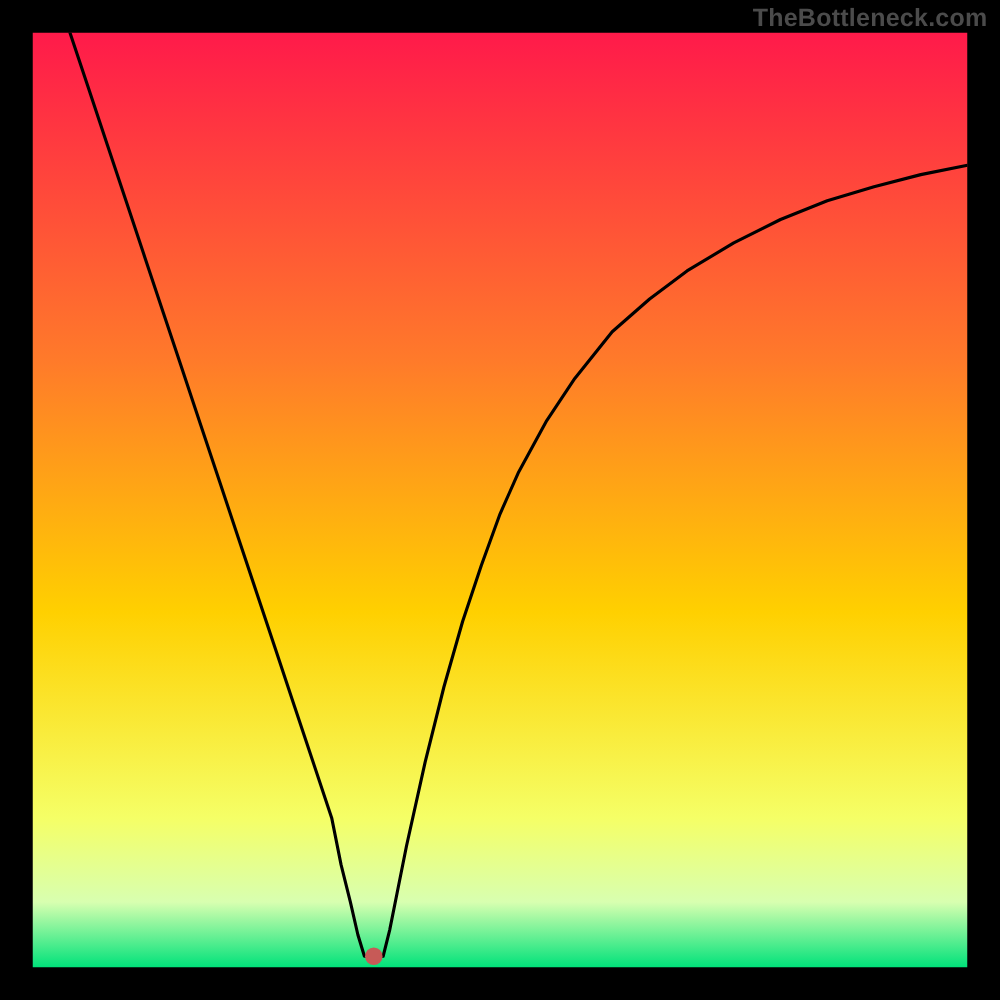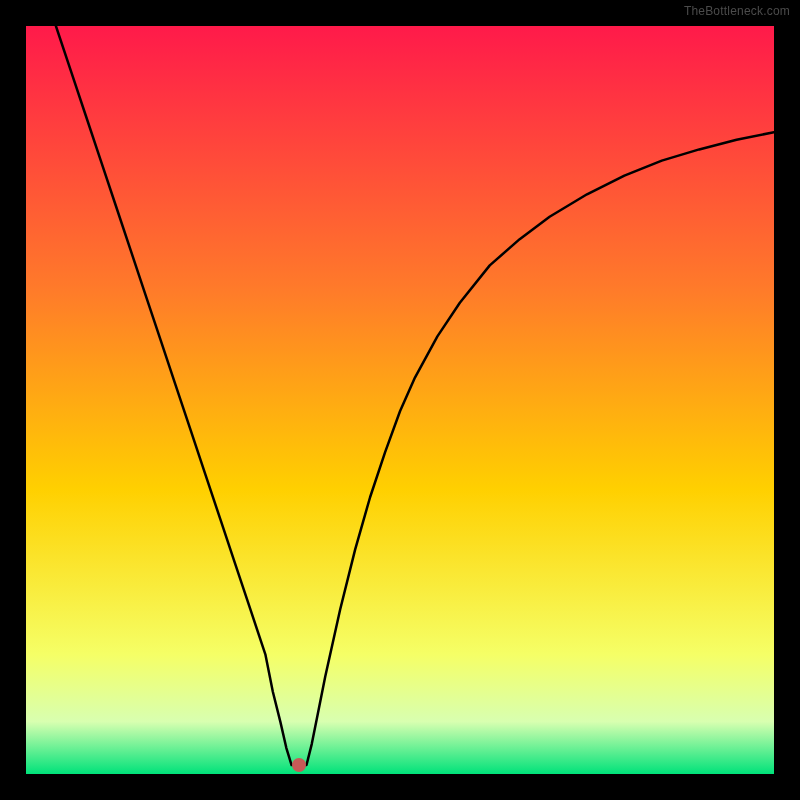--- a/index.html
+++ b/index.html
@@ -9,22 +9,22 @@
     height: 800px;
     overflow: hidden;
     background: #000;
     font-family: Arial, Helvetica, sans-serif;
   }
   .watermark {
     position: absolute;
     top: 4px;
     right: 10px;
     color: #4b4b4b;
-    font-size: 12px;
-    font-weight: 400;
+    font-size: 20px;
+    font-weight: 700;
     letter-spacing: 0.2px;
     z-index: 10;
     user-select: none;
   }
   .frame {
     position: absolute;
     left: 0;
     top: 0;
     width: 800px;
     height: 800px;

